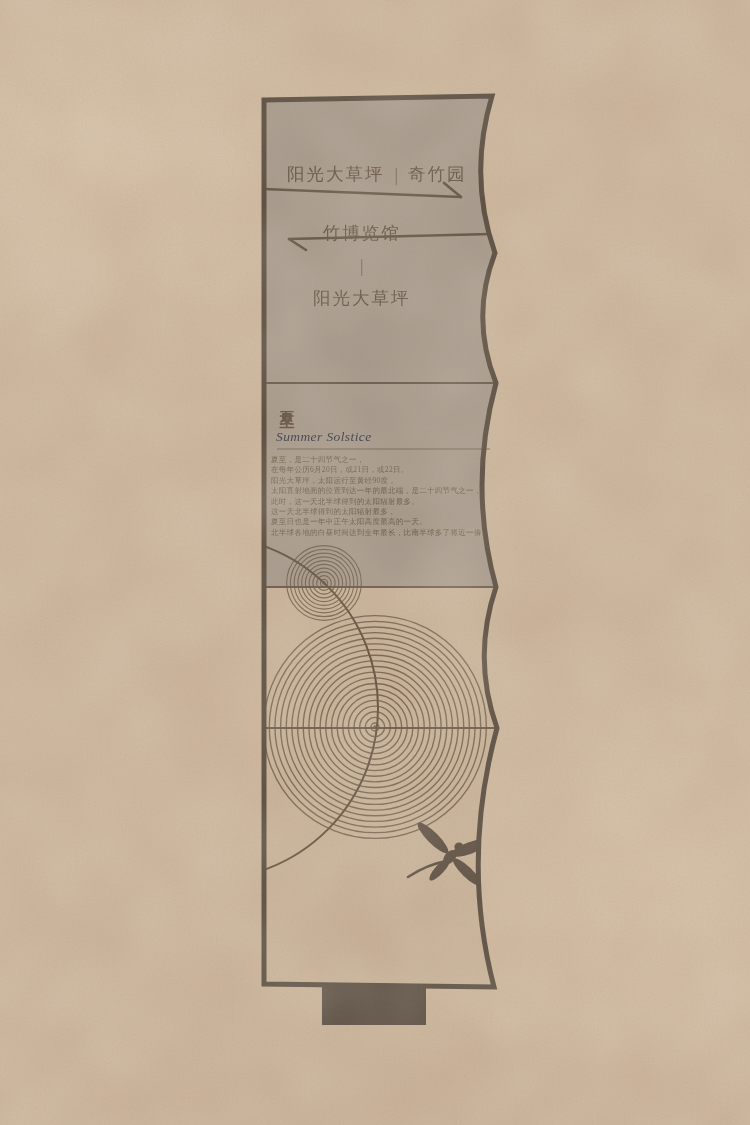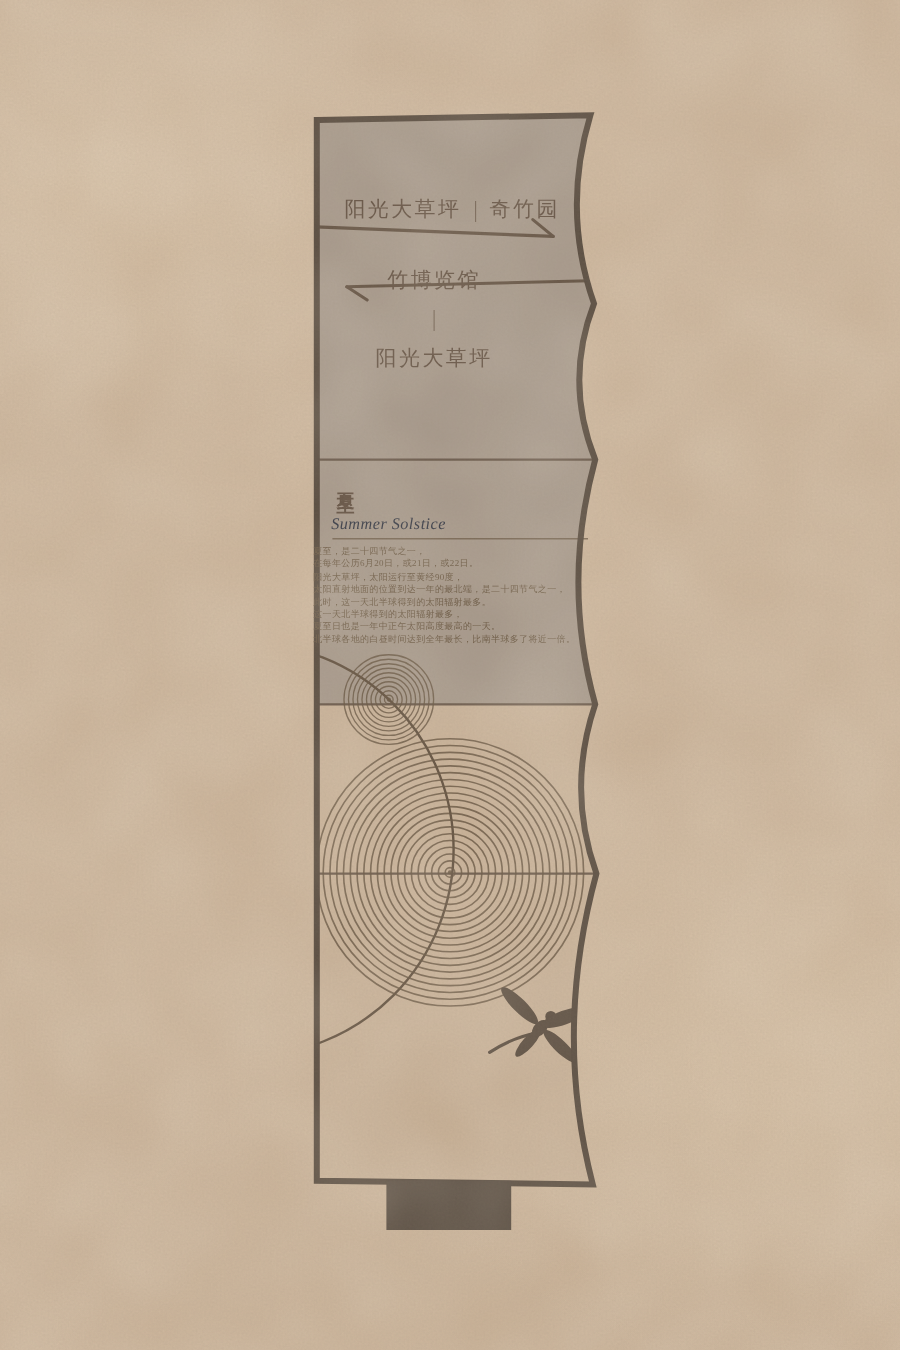--- a/index.html
+++ b/index.html
@@ -13,21 +13,21 @@
     font-family:"Liberation Serif","DejaVu Serif",serif;
   }
   .layer{position:absolute;left:0;top:0;}
   .txt{position:absolute;color:#4b382a;white-space:nowrap;}
   .dir-row{display:flex;align-items:center;gap:10px;font-size:17.5px;letter-spacing:2px;font-weight:500;}
   .dir-sep{opacity:.8;transform:scaleY(1.1);letter-spacing:0;}
   #dir-row-1{left:287px;top:162px;}
   #dir-row-2{left:313px;top:221px;flex-direction:column;}
   #season-cn{left:277px;top:398px;writing-mode:vertical-rl;text-orientation:upright;font-size:15px;letter-spacing:5px;font-weight:600;}
   #season-en{left:276px;top:429px;font-style:italic;font-size:13.5px;letter-spacing:.4px;color:#0f172a;}
-  #season-desc{left:261px;top:455px;width:216px;font-size:7.5px;line-height:10.4px;letter-spacing:.3px;color:#58452f;white-space:nowrap;}
+  #season-desc{left:271px;top:455px;width:216px;font-size:7.5px;line-height:10.4px;letter-spacing:.3px;color:#58452f;white-space:nowrap;}
   .grain{pointer-events:none;}
 </style>
 </head>
 <body>
 
 <svg class="layer" width="750" height="1125" viewBox="0 0 750 1125">
   <defs>
     <clipPath id="signclip">
       <path d="M 264,100 L 492,96 Q 468,176 495,253 Q 470,318 496,383 Q 468,486 496,587 Q 472,658 497,728 Q 461,860 494,987 L 264,984 Z"></path>
     </clipPath>

